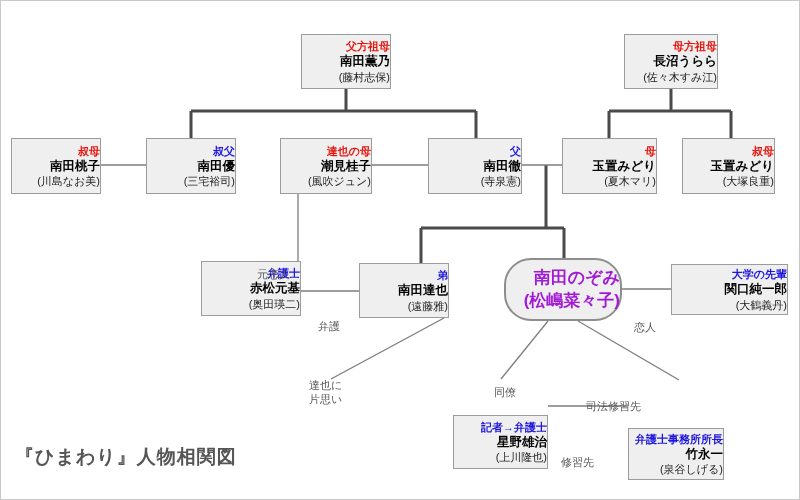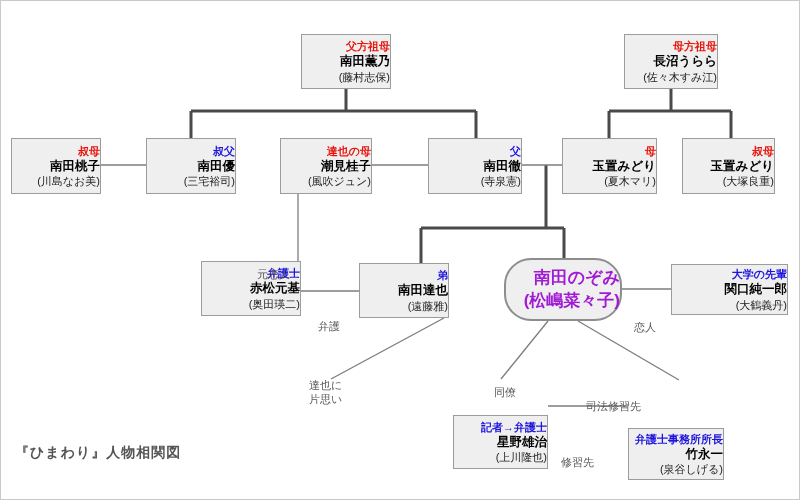--- a/index.html
+++ b/index.html
@@ -23,21 +23,21 @@
   .node.nozomi{border:2px solid #8d8d8d;}
   .node.nozomi .name,.node.nozomi .actor{
     color:var(--nozomi_purple,#a21ad6);font-weight:bold;font-size:17px;line-height:1.35;
   }
   .edge-label{
     position:absolute;font-size:11px;color:#585858;line-height:1.3;
     white-space:pre-line;
     margin-top:45px;
   }
   .diagram-title{
-    position:absolute;left:14px;top:443px;font-size:14px;font-weight:bold;
+    position:absolute;left:14px;top:443px;font-size:19px;font-weight:bold;
     color:#555555;letter-spacing:1px;
   }
 </style>
 </head>
 <body>
 
 <div class="stage">
 
   <svg class="wires" viewBox="0 0 800 500">
 

